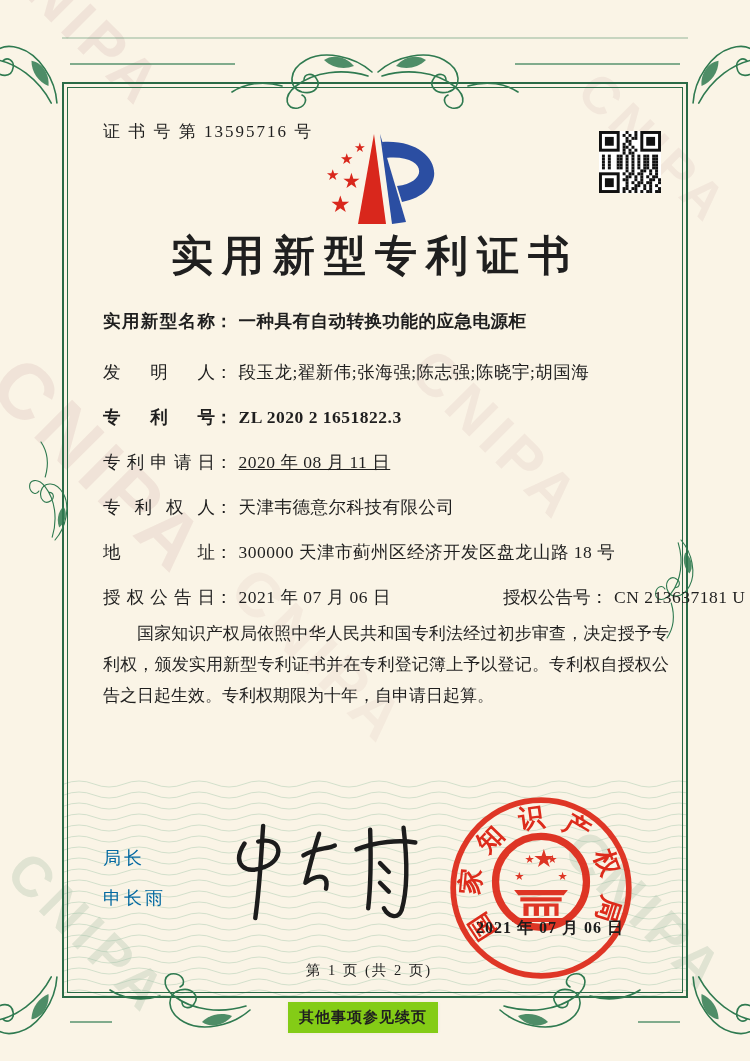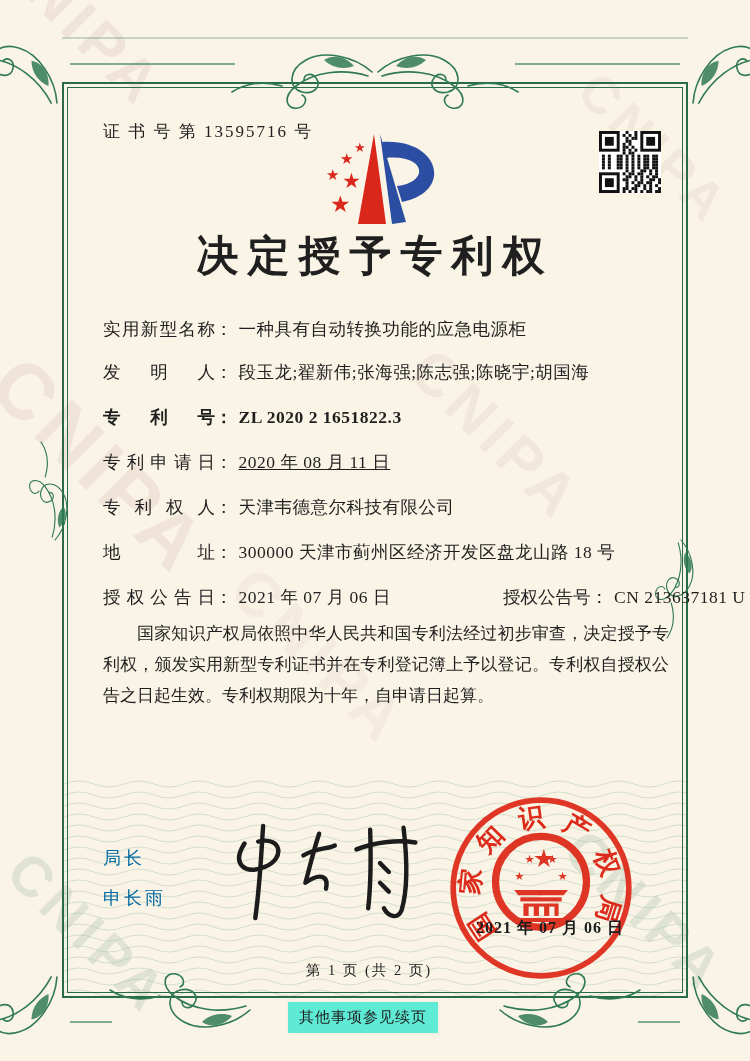--- a/index.html
+++ b/index.html
@@ -36,22 +36,22 @@
     line-height:31px;text-align:justify;}
   .paras p{margin:0;text-indent:2em;}
   
   .sig-label{position:absolute;left:103px;font-size:18px;
     font-family:"Liberation Sans","DejaVu Sans",sans-serif;color:#0369a1;letter-spacing:3px;}
   
   .seal-date{position:absolute;left:462px;top:918px;width:176px;text-align:center;
     font-size:16px;color:#1c1c1c;letter-spacing:1px;font-weight:600;}
   .page-info{position:absolute;left:56px;top:961px;width:626px;text-align:center;font-size:14.5px;letter-spacing:2px;}
   .cont-note{position:absolute;left:288px;top:1002px;width:150px;height:31px;
-    background:#5eead4;box-shadow:0 0 4px rgba(0,0,0,.05);
-    display:flex;align-items:center;justify-content:center;font-size:15px;letter-spacing:1px;}
+    background:#84cc16;box-shadow:0 0 4px rgba(0,0,0,.05);
+    display:flex;align-items:center;justify-content:center;font-size:15px;letter-spacing:1px;font-weight:bold;}
   svg{display:block;}
 </style>
 </head>
 <body>
 
 <div class="wm" style="left:-28px;top:-14px;font-size:60px;">CNIPA</div>
 <div class="wm" style="left:560px;top:118px;font-size:52px;color:rgba(193,143,143,.13);">CNIPA</div>
 <div class="wm" style="left:-34px;top:420px;font-size:78px;">CNIPA</div>
 <div class="wm" style="left:390px;top:400px;font-size:60px;color:rgba(193,143,143,.12);">CNIPA</div>
 <div class="wm" style="left:210px;top:620px;font-size:62px;color:rgba(193,143,143,.10);">CNIPA</div>
@@ -256,23 +256,23 @@
       <rect x="30" y="60" width="3" height="3"></rect>
       <rect x="36" y="60" width="3" height="3"></rect>
       <rect x="42" y="60" width="3" height="3"></rect>
       <rect x="48" y="60" width="3" height="3"></rect>
       <rect x="51" y="60" width="3" height="3"></rect>
       <rect x="57" y="60" width="3" height="3"></rect>
       <rect x="60" y="60" width="3" height="3"></rect>
     </g>
 </svg>
 
-<div class="title">决定授予专利权</div>
-
-<div class="field-row" style="top:317px;">
+<div class="title">实用新型专利证书</div>
+
+<div class="field-row" style="top:309px;font-weight:bold;">
   <span class="flabel">实用新型名称</span><span class="fcolon">：</span><span class="fvalue">一种具有自动转换功能的应急电源柜</span>
 </div>
 <div class="field-row" style="top:360px;">
   <span class="flabel">发明人</span><span class="fcolon">：</span><span class="fvalue">段玉龙;翟新伟;张海强;陈志强;陈晓宇;胡国海</span>
 </div>
 <div class="field-row" style="top:405px;font-weight:bold;">
   <span class="flabel">专利号</span><span class="fcolon">：</span><span class="fvalue">ZL 2020 2 1651822.3</span>
 </div>
 <div class="field-row" style="top:450px;text-decoration:underline;">
   <span class="flabel">专利申请日</span><span class="fcolon">：</span><span class="fvalue">2020 年 08 月 11 日</span>

